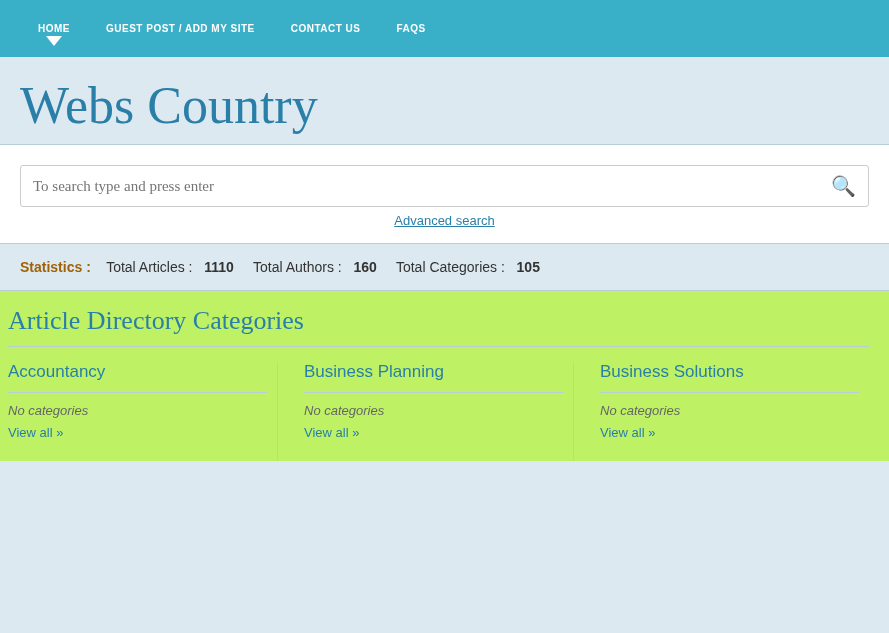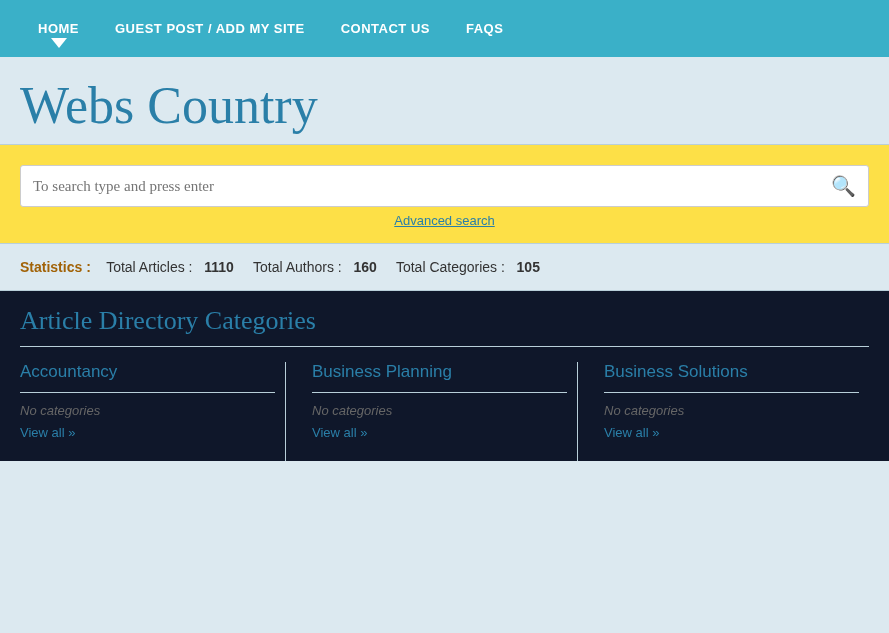--- a/index.html
+++ b/index.html
@@ -9,21 +9,21 @@
     .nav-bar {
       background: #3ab0c8;
       display: flex;
       align-items: center;
       padding: 0 20px;
       height: 57px;
     }
     .nav-item {
       color: #ffffff;
       font-family: Arial, sans-serif;
-      font-size: 13px;
+      font-size: 10px;
       font-weight: bold;
       text-decoration: none;
       padding: 0 18px;
       cursor: pointer;
       letter-spacing: 0.5px;
     }
 
     
     .nav-dropdown {
       position: relative;
@@ -56,21 +56,21 @@
     }
     .site-subtitle {
       font-size: 13px;
       color: #5a8a9f;
       font-family: Arial, sans-serif;
       margin-top: 4px;
     }
 
     
     .search-area {
-      background: #fde047;
+      background: #ffffff;
       padding: 20px 20px 5px 20px;
       border-bottom: 1px solid #b8cfd9;
     }
     .search-wrapper {
       display: flex;
       align-items: center;
       background: #ffffff;
       border: 1px solid #cccccc;
       border-radius: 3px;
       padding: 8px 12px;
@@ -117,22 +117,22 @@
       font-weight: bold;
       color: #a16207;
     }
     .stats-value {
       font-weight: bold;
       color: #333;
     }
 
     
     .categories-area {
-      background: #0f172a;
-      padding: 15px 20px 0 20px;
+      background: #bef264;
+      padding: 15px 20px 0 8px;
     }
     .categories-title {
       font-size: 26px;
       color: #2a7fa8;
       font-family: Georgia, serif;
       font-weight: normal;
       margin-bottom: 15px;
       border-bottom: 1px solid #b8cfd9;
       padding-bottom: 10px;
     }

